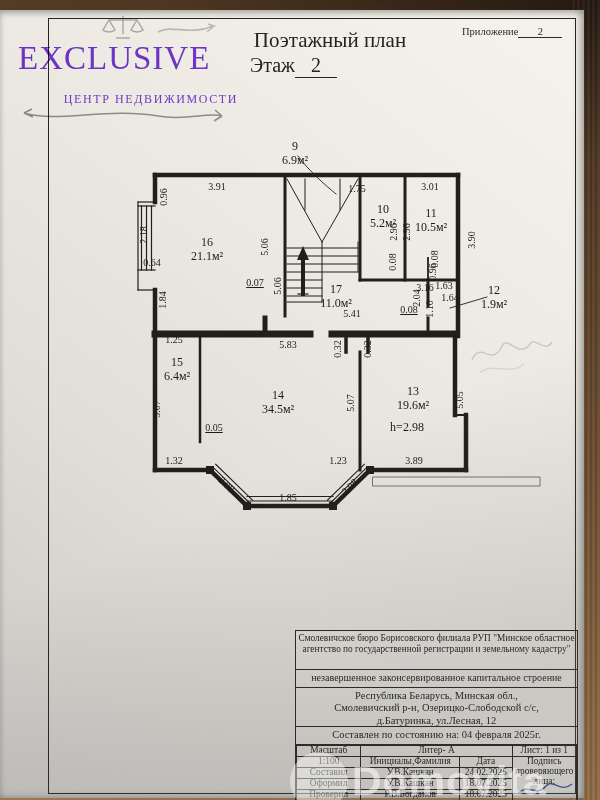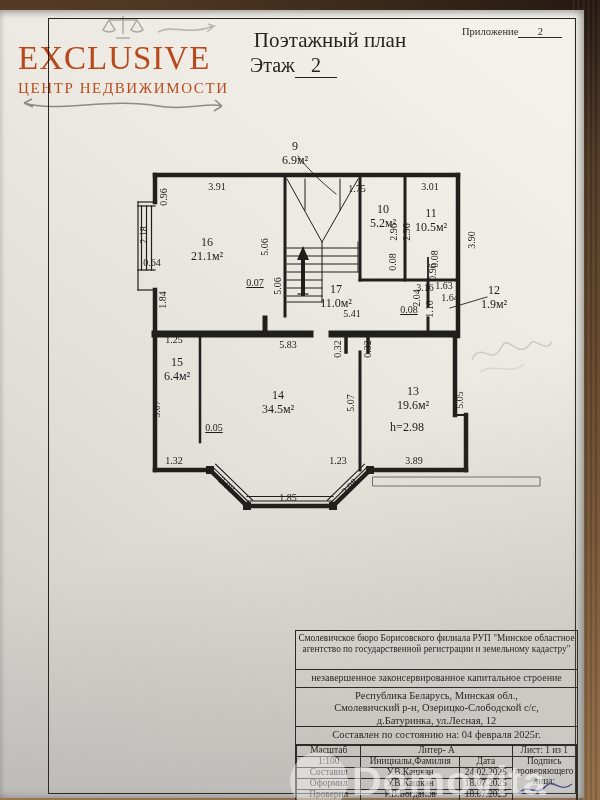--- a/index.html
+++ b/index.html
@@ -12,23 +12,23 @@
        background:linear-gradient(217deg,#f4f1ea 8%,#ece9e2 38%,#e0deD8 65%,#c9c7c3 100%);
        box-shadow:inset -4px 0 8px rgba(0,0,0,.28), inset 0 3px 6px rgba(0,0,0,.18);}
   .frame{position:absolute;left:48px;top:8px;width:526px;height:774px;border:1.6px solid #26241f;}
   .abs{position:absolute;}
   .t1{left:225px;top:18px;width:210px;text-align:center;font-size:21px;color:#242320;}
   .t2{left:250px;top:44px;font-size:20px;color:#242320;}
   .t2 .num{display:inline-block;width:42px;text-align:center;border-bottom:1.6px solid #242320;}
   .t3{left:462px;top:16px;font-size:10.5px;color:#2a2a26;}
   .t3 .num{display:inline-block;width:44px;text-align:center;border-bottom:1px solid #2a2a26;}
   
-  .logo{left:18px;top:12px;width:220px;color:#c2410c;mix-blend-mode:multiply;}
+  .logo{left:18px;top:12px;width:220px;color:#6d28d9;mix-blend-mode:multiply;}
   .logo .lg1{font-size:33px;letter-spacing:1px;opacity:.92;line-height:1;}
-  .logo .lg2{font-size:15px;letter-spacing:1.6px;opacity:.9;margin-top:5px;}
+  .logo .lg2{font-size:12px;letter-spacing:1.6px;opacity:.9;margin-top:17px;text-align:right;}
   .logo svg{display:block;}
   
   svg text{font-family:"Liberation Serif",serif;fill:#1c1b19;text-anchor:middle;}
   text.dim{font-size:10px;}
   text.room-no,text.room-area{font-size:12px;}
   text.u{text-decoration:underline;}
   
   .footer{left:295px;top:620px;width:281px;border:1.2px solid #24231f;color:#1b1a17;background:rgba(255,255,255,.06);}
   .frow{border-bottom:1.2px solid #24231f;text-align:center;overflow:hidden;}
   .f-bureau{height:36px;font-size:9.3px;line-height:1.18;padding-top:2px;}

